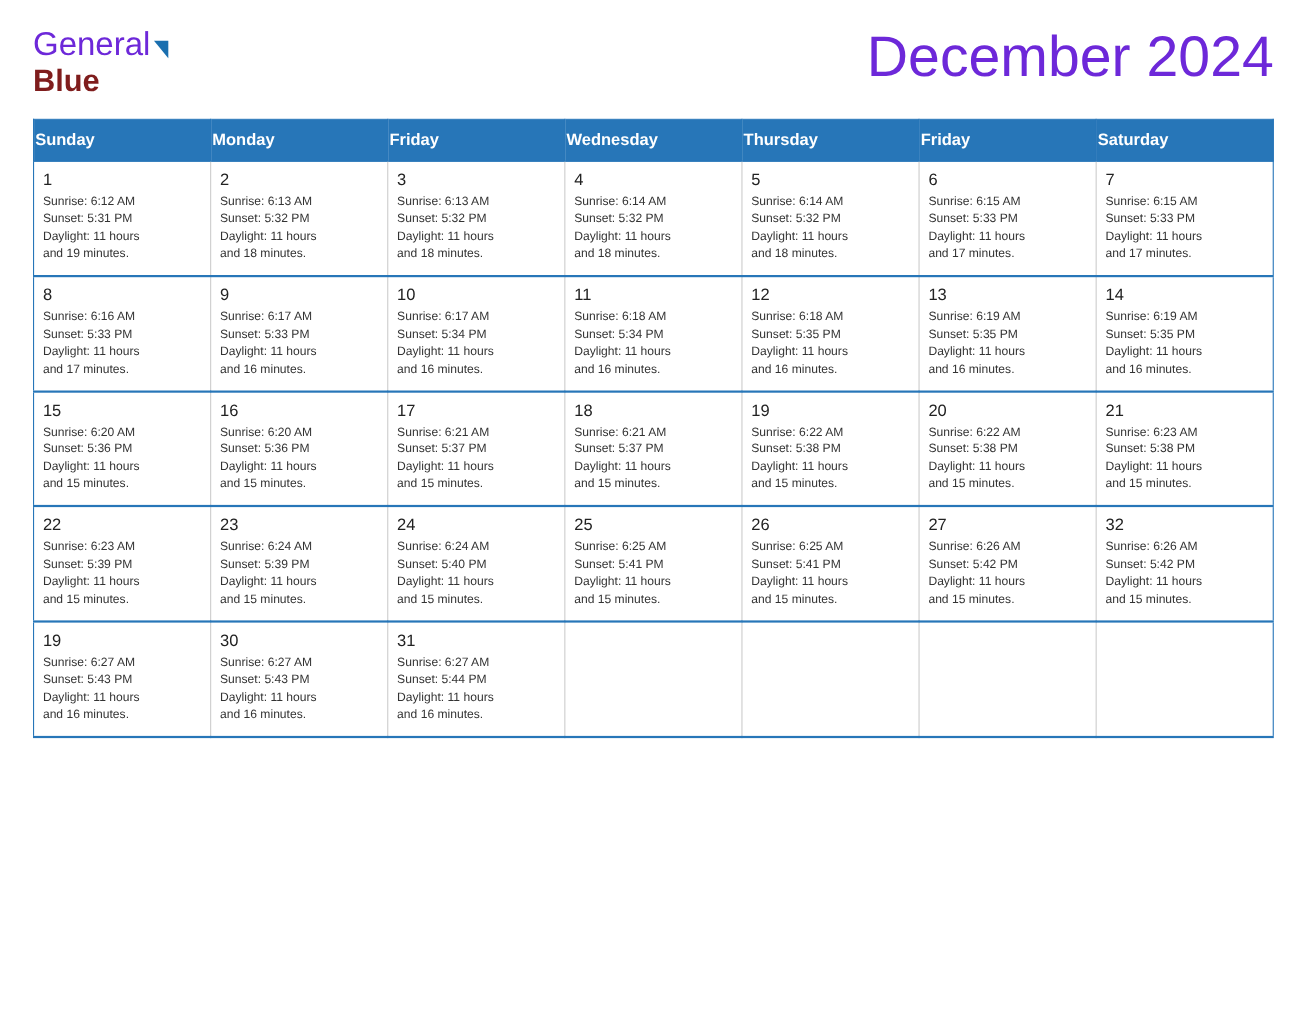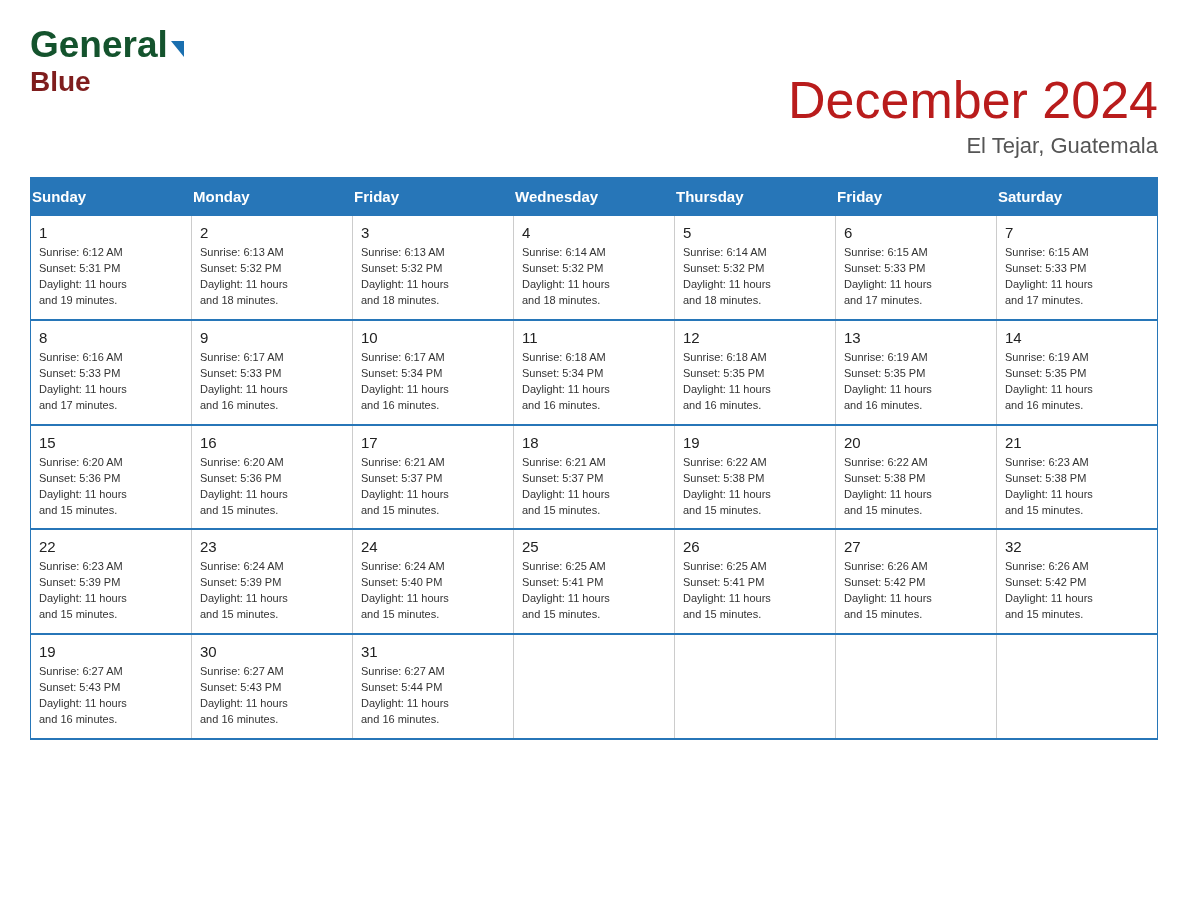--- a/index.html
+++ b/index.html
@@ -24,23 +24,22 @@
     .logo-line {
       display: flex;
       align-items: center;
     }
     .title-section {
       text-align: right;
     }
     .month-title {
       font-size: 52px;
       font-weight: normal;
-      color: #b91c1c;
+      color: #6d28d9;
       line-height: 1.1;
-      margin-top: 48px;
     }
     .location-title {
       font-size: 22px;
       color: #555;
       margin-top: 4px;
     }
     table {
       width: 100%;
       border-collapse: collapse;
     }
@@ -86,30 +85,29 @@
     .empty-cell {
       background: #fff;
     }
   </style>
 </head>
 <body>
 
 <div class="header">
   <div class="logo">
     <div class="logo-line">
-      <span style="font-size:37px;font-weight:bold;color:#14532d;">General</span>
+      <span style="font-size:30px;font-weight:normal;color:#6d28d9;">General</span>
       <span style="display:inline-block;width:0;height:0;border-left:13px solid transparent;border-top:16px solid #1a6faf;margin-left:3px;position:relative;top:4px;"></span>
     </div>
     <div>
       <span style="font-size:28px;font-weight:bold;color:#7f1d1d;">Blue</span>
     </div>
   </div>
   <div class="title-section">
     <div class="month-title">December 2024</div>
-    <div class="location-title">El Tejar, Guatemala</div>
   </div>
 </div>
 
 <table>
   <thead>
     <tr>
       <th>Sunday</th>
       <th>Monday</th>
       <th>Friday</th>
       <th>Wednesday</th>

